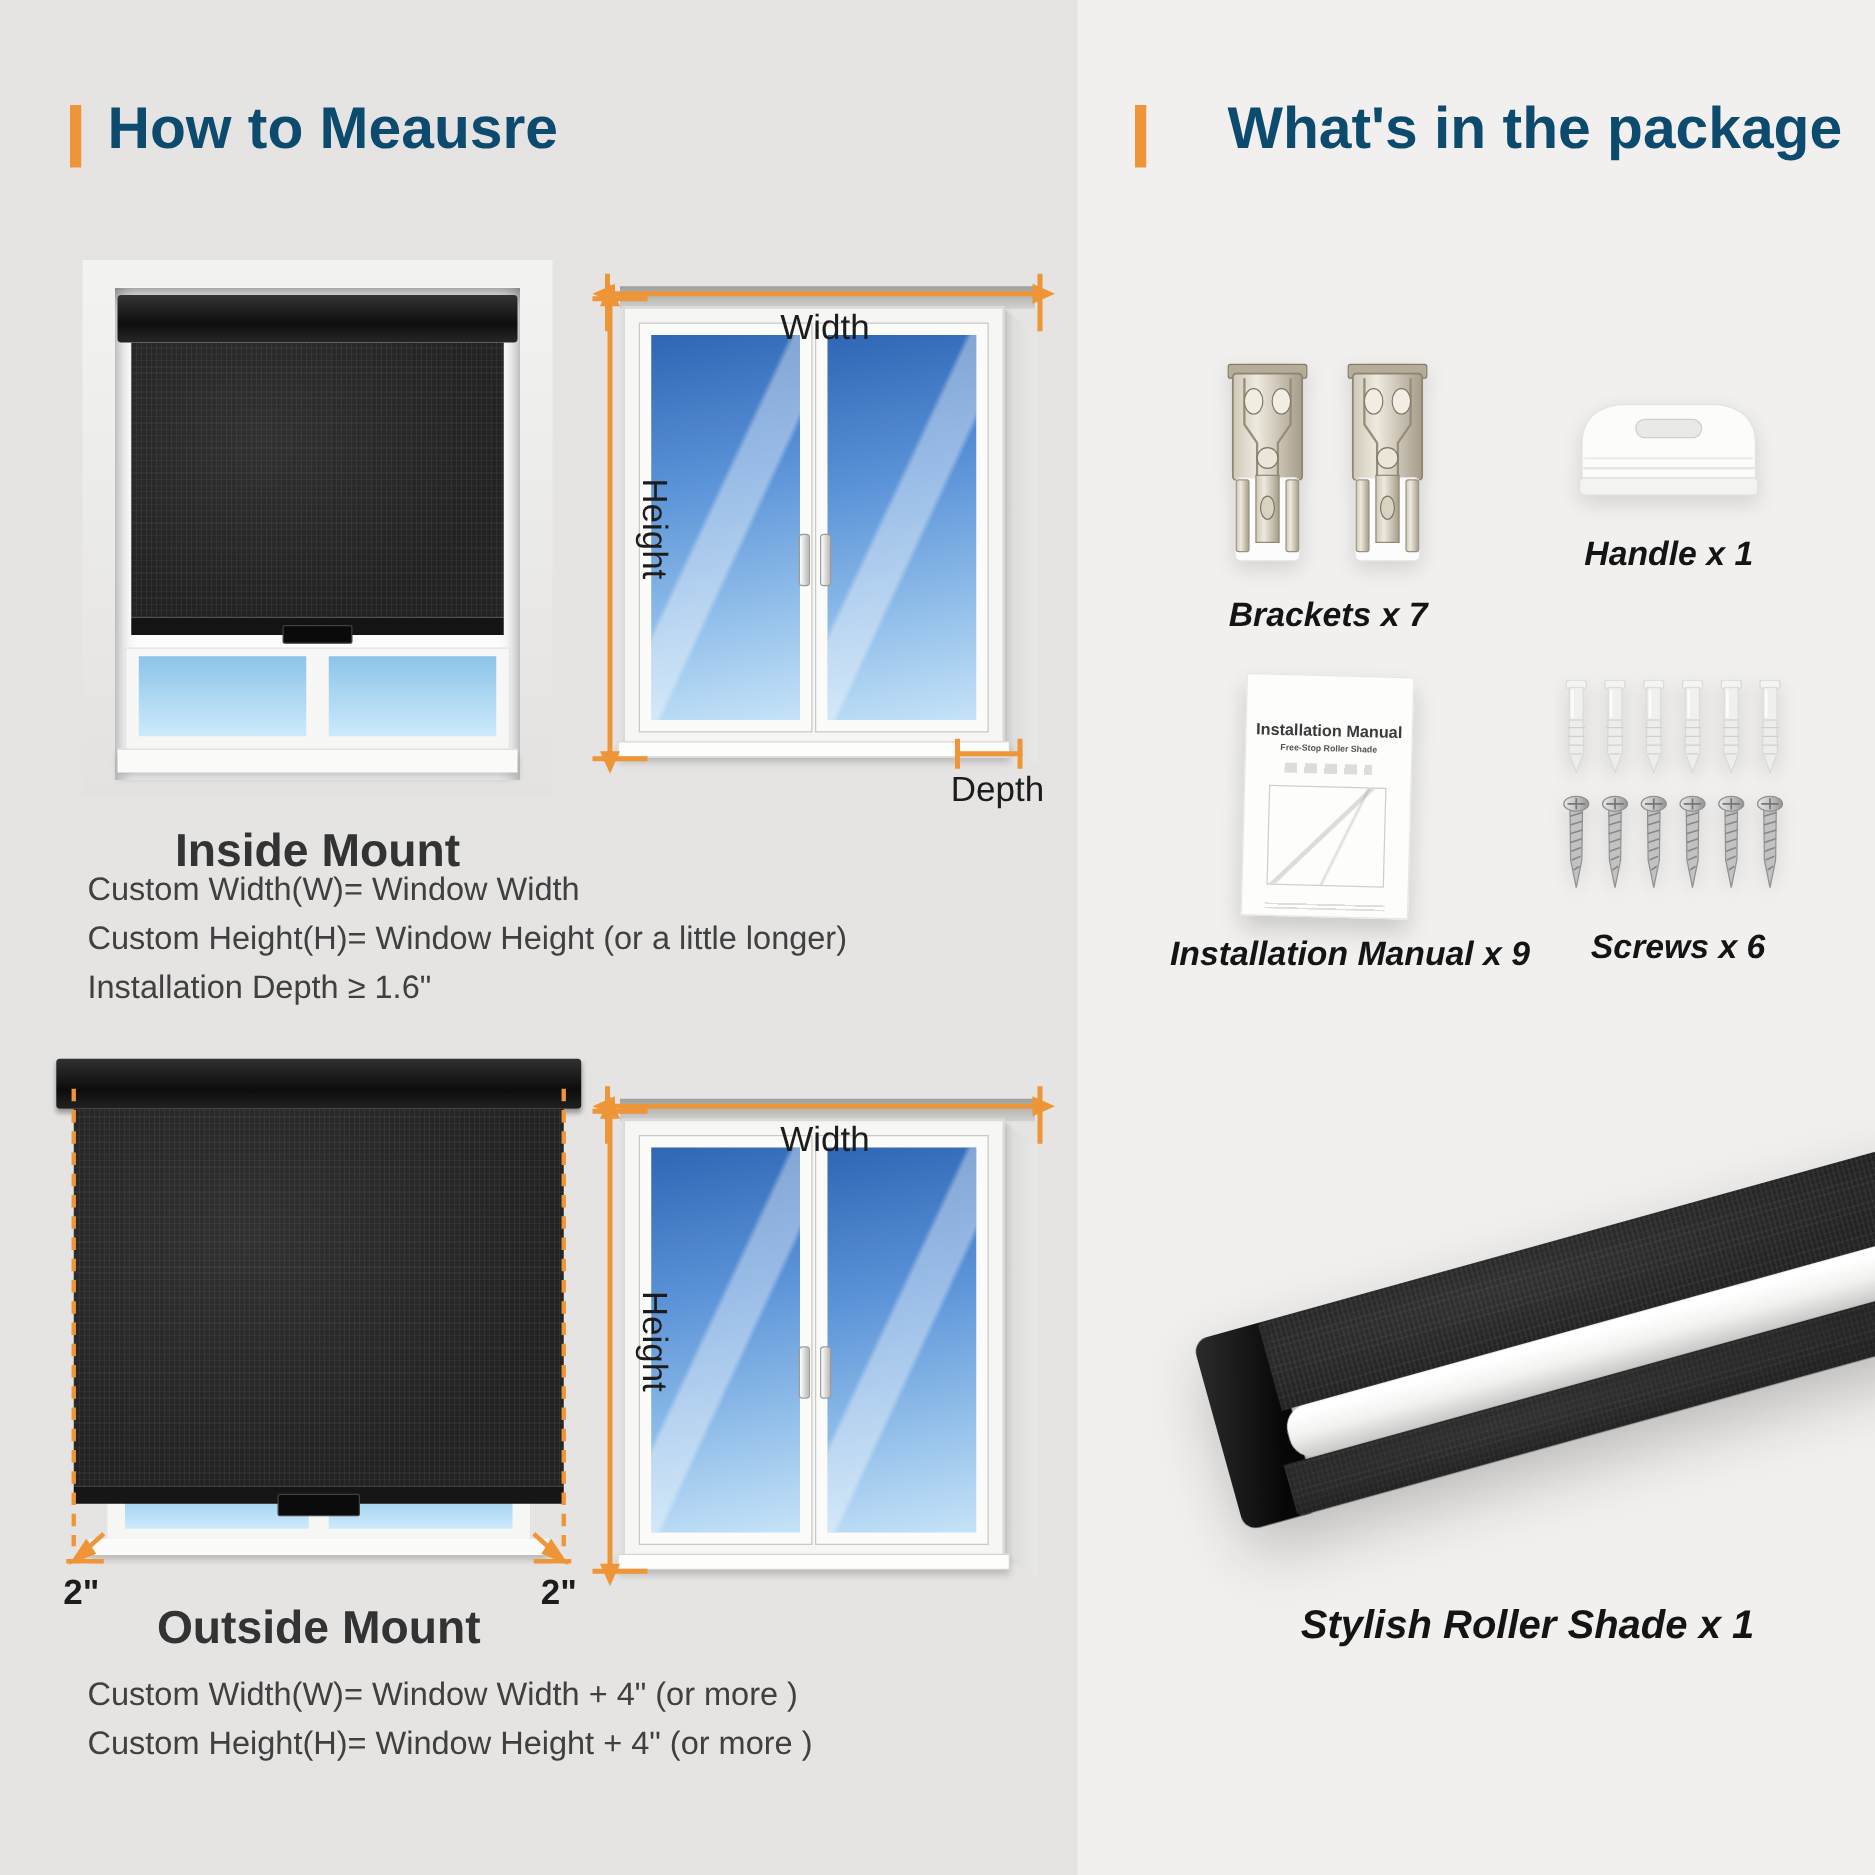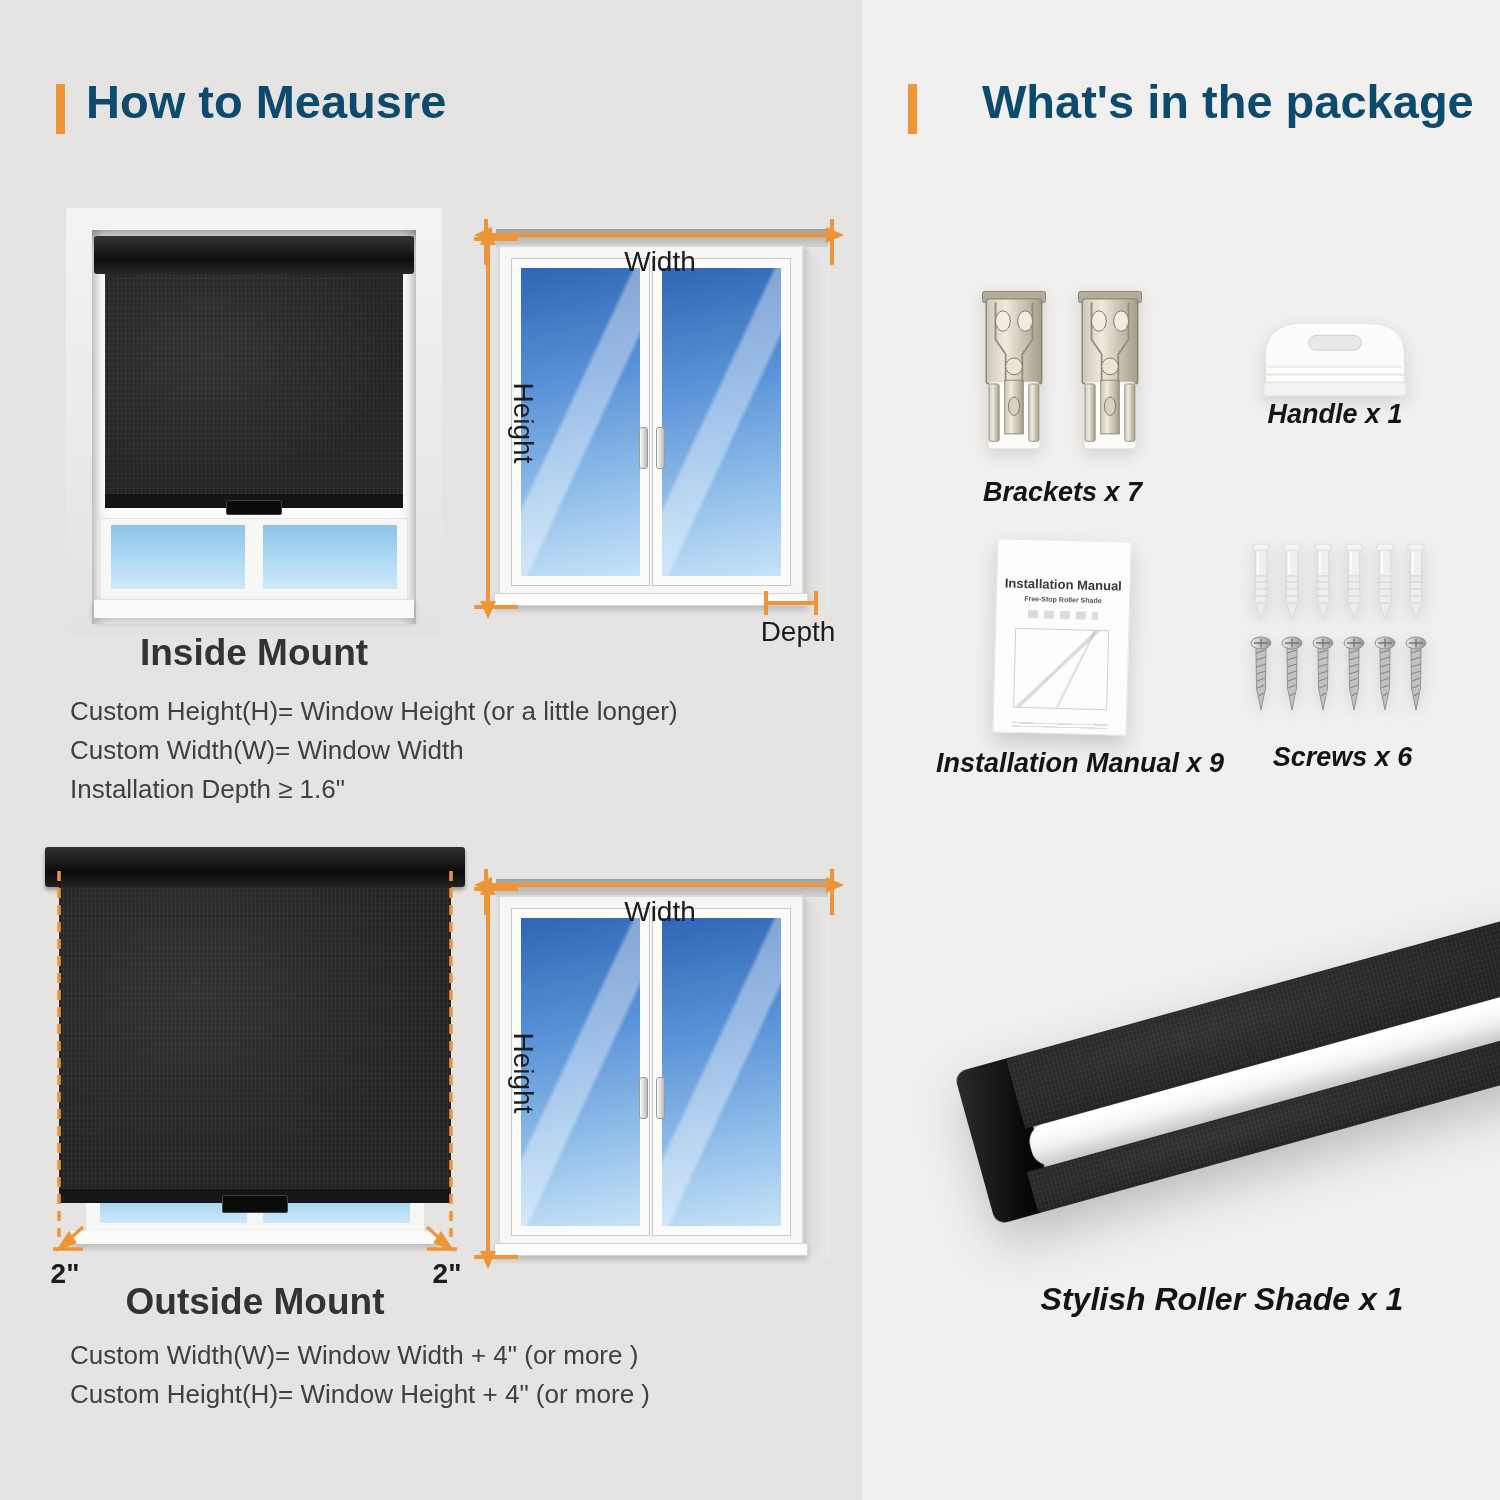--- a/index.html
+++ b/index.html
@@ -198,24 +198,24 @@
         <line x1="296" y1="398" x2="350" y2="398"></line>
         <line x1="298" y1="386" x2="298" y2="410"></line>
           <line x1="348" y1="386" x2="348" y2="410"></line>
       </g>
       <text x="192" y="66" text-anchor="middle">Width</text>
       <text transform="rotate(90 46 218)" x="46" y="218" text-anchor="middle">Height</text>
       <text x="330" y="436" text-anchor="middle">Depth</text>
     </svg>
   </div>
 
-  <div class="sub-head" style="left:54px;top:632px;width:400px;">Inside Mount</div>
+  <div class="sub-head" style="left:54px;top:660px;width:400px;">Inside Mount</div>
   <div class="copy" style="left:70px;top:692px;">
+    <div>Custom Width(W)= Window Width</div>
     <div>Custom Height(H)= Window Height (or a little longer)</div>
-    <div>Custom Width(W)= Window Width</div>
     <div>Installation Depth ≥ 1.6"</div>
   </div>
 
   <div class="fig" style="left:45px;top:845px;width:420px;height:400px;">
     <div class="winC">
       <div class="pane l"></div>
       <div class="pane r"></div>
     </div>
     <div class="sillC"></div>
     <div class="cassetteC"></div>
@@ -289,21 +289,21 @@
     </svg>
   <div class="item-label" style="left:955px;top:477px;width:215px;">Brackets x 7</div>
 
   <svg class="pkg-svg" style="left:1252px;top:306px;width:166px;height:98px;" viewBox="0 0 170 100">
     <path d="M14 78 L14 50 Q14 22 44 18 L126 18 Q156 22 156 50 L156 78 Z" fill="#fcfcfb" stroke="#e3e3e1"></path>
     <rect x="58" y="30" width="54" height="15" rx="7.5" fill="#e9e9e8" stroke="#cfcfcd"></rect>
     <line x1="16" y1="62" x2="154" y2="62" stroke="#ececeb" stroke-width="2"></line>
     <line x1="15" y1="70" x2="155" y2="70" stroke="#e6e6e5" stroke-width="2"></line>
     <rect x="12" y="78" width="146" height="14" rx="4" fill="#f3f3f2" stroke="#e0e0de"></rect>
   </svg>
-  <div class="item-label" style="left:1245px;top:399px;width:180px;">Handle x 1</div>
+  <div class="item-label" style="left:1245px;top:428px;width:180px;">Handle x 1</div>
 
   <div class="manual">
     <div class="m-title">Installation Manual</div>
     <div class="m-sub">Free-Stop Roller Shade</div>
     <div class="m-marks"></div>
     <div class="m-fig"></div>
     <div class="m-foot"></div>
   </div>
   <div class="item-label" style="left:930px;top:748px;width:300px;">Installation Manual x 9</div>
 

